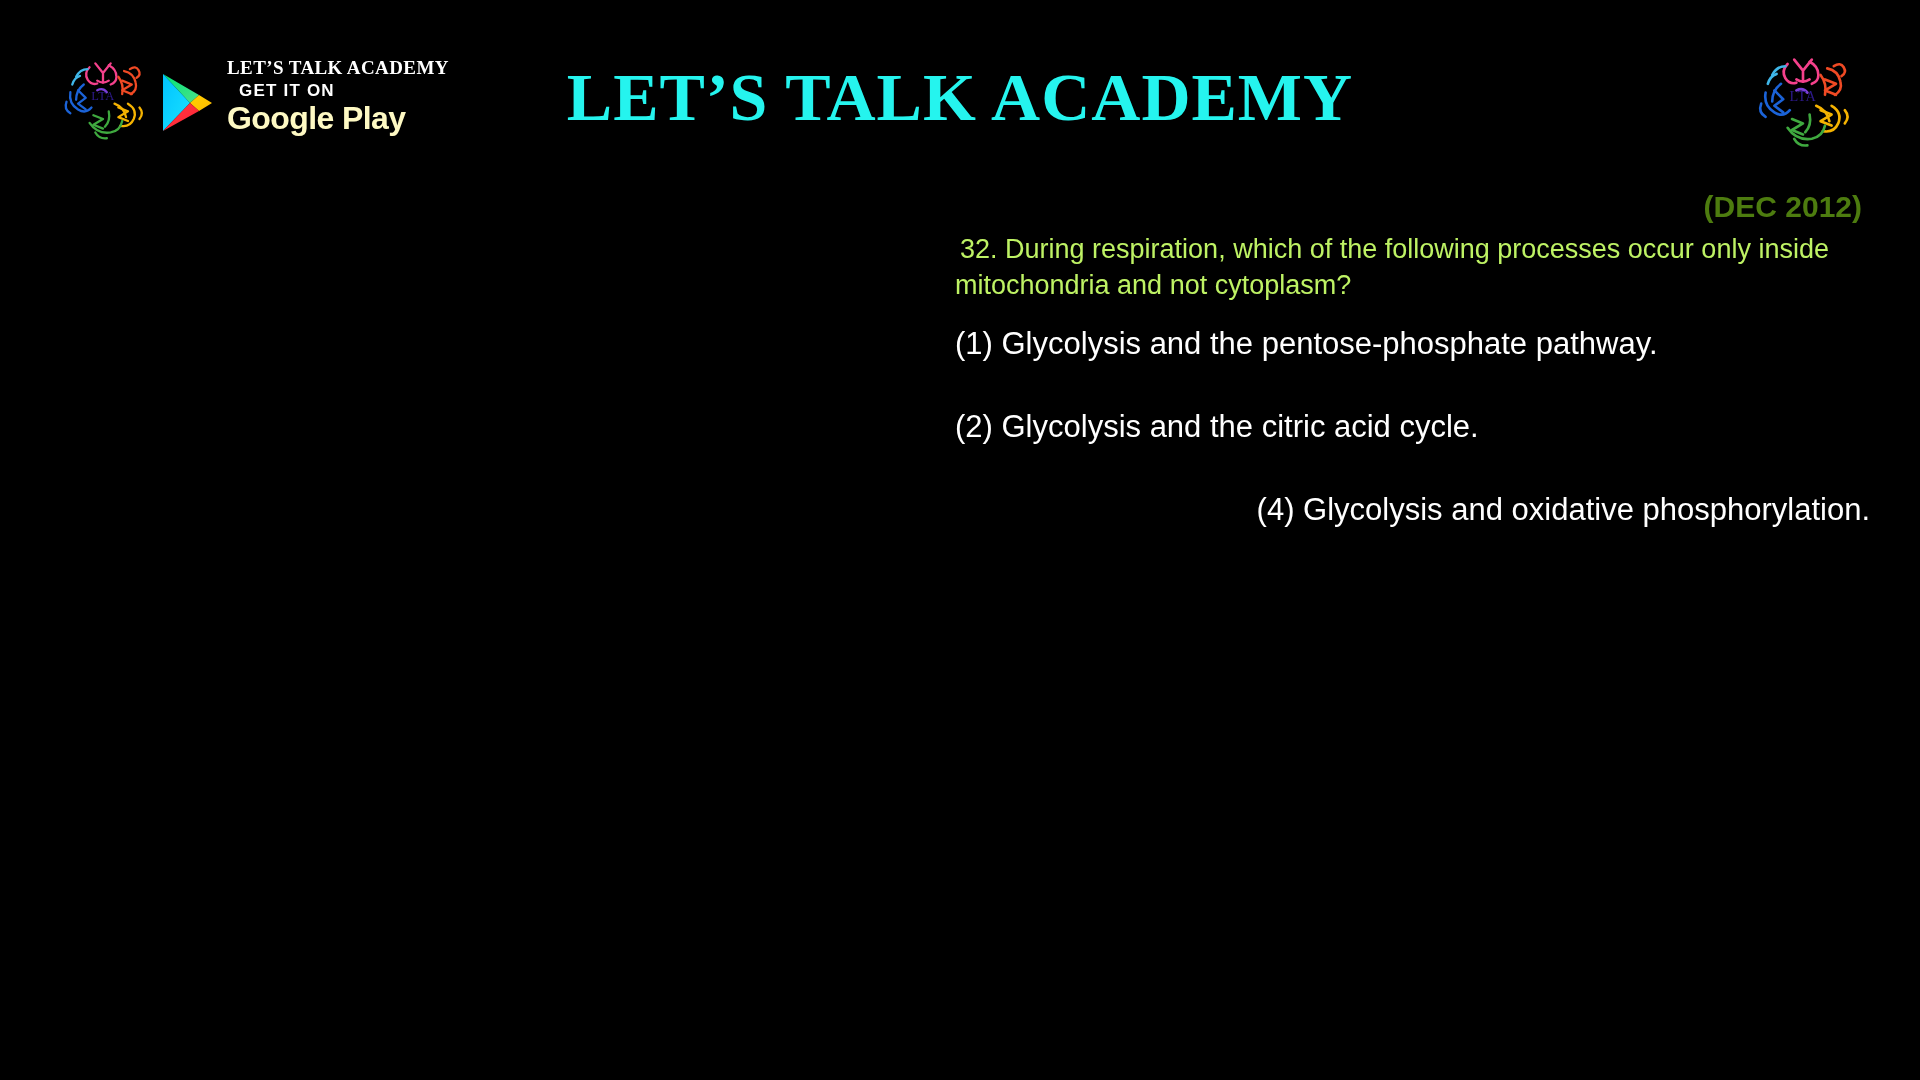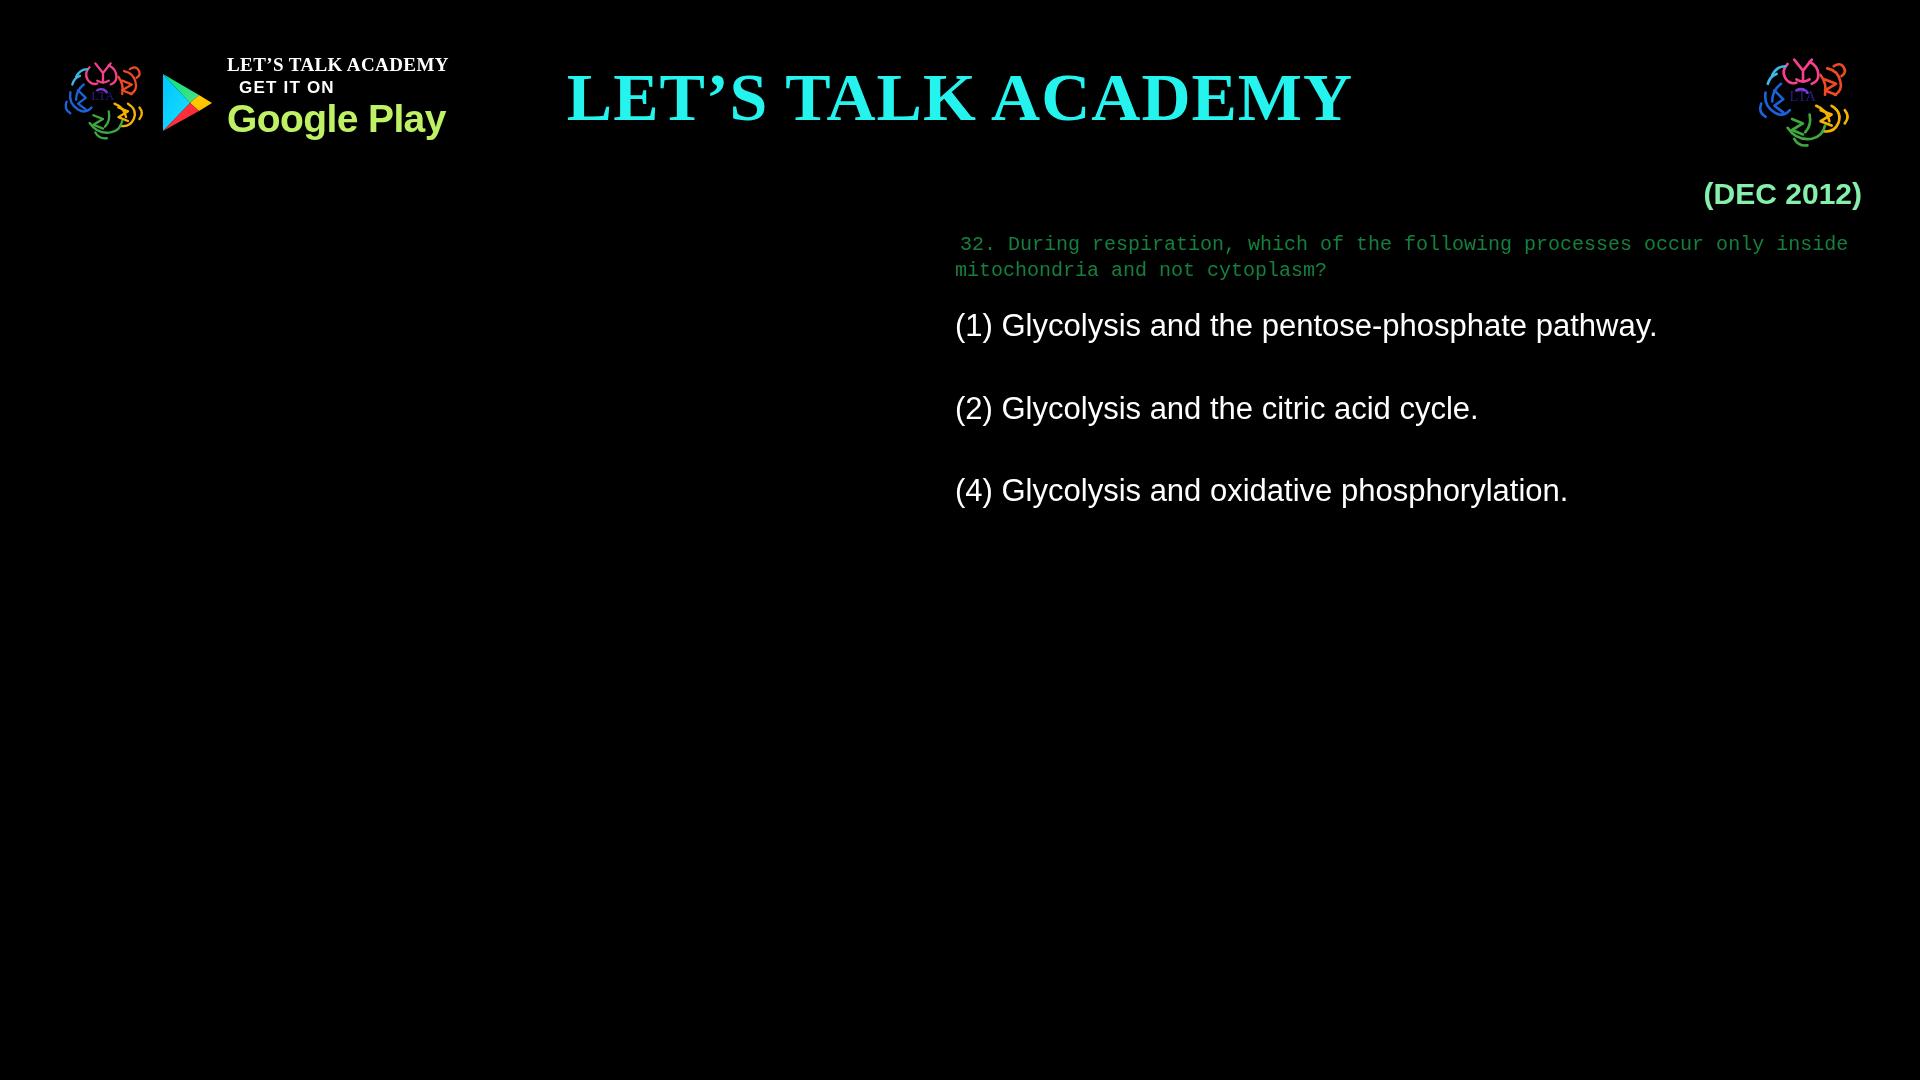--- a/index.html
+++ b/index.html
@@ -70,22 +70,22 @@
     font-weight: bold;
     color: #ffffff;
     font-size: 17px;
     letter-spacing: 1.2px;
     margin-bottom: 3px;
     margin-left: 12px;
   }
   .google-play {
     font-family: "Liberation Sans", sans-serif;
     font-weight: bold;
-    color: #bef264;
-    font-size: 39px;
+    color: #fef9c3;
+    font-size: 32px;
     letter-spacing: -0.6px;
     white-space: nowrap;
   }
 
   
   .main-title {
     position: absolute;
     left: 0;
     right: 0;
     top: 58px;
@@ -104,56 +104,56 @@
     right: 62px;
     top: 42px;
     width: 110px;
     height: 110px;
   }
 
   
   .exam-tag {
     position: absolute;
     right: 58px;
-    top: 177px;
+    top: 190px;
     font-family: "Liberation Sans", sans-serif;
     font-weight: bold;
     font-size: 30px;
-    color: #86efac;
+    color: #4d7c0f;
     white-space: nowrap;
   }
 
   .qbody {
     position: absolute;
     left: 955px;
     top: 232px;
     width: 915px;
   }
   .question-text {
-    font-family: Liberation Mono, monospace;
-    font-size: 20px;
-    color: #15803d;
+    font-family: Liberation Sans, sans-serif;
+    font-size: 27px;
+    color: #bef264;
     line-height: 1.32;
     margin: 0 0 22px 0;
     text-indent: 5px;
   }
   .options {
     list-style: none;
     margin: 0;
     padding: 0;
   }
   .option-item {
     font-family: "Liberation Sans", sans-serif;
     font-size: 31px;
     color: #FFFFFF;
     line-height: 1.25;
     margin-bottom: 44px;
     white-space: nowrap;
   }
-  .option-item:last-child { margin-bottom: 0; }
+  .option-item:last-child { margin-bottom: 0; text-align: right; }
 </style>
 </head>
 <body>
 
 <div class="slide">
 
   <div class="brand-left">
 
     <div class="logo-ring">
       <svg width="96" height="96" viewBox="0 0 100 100">

